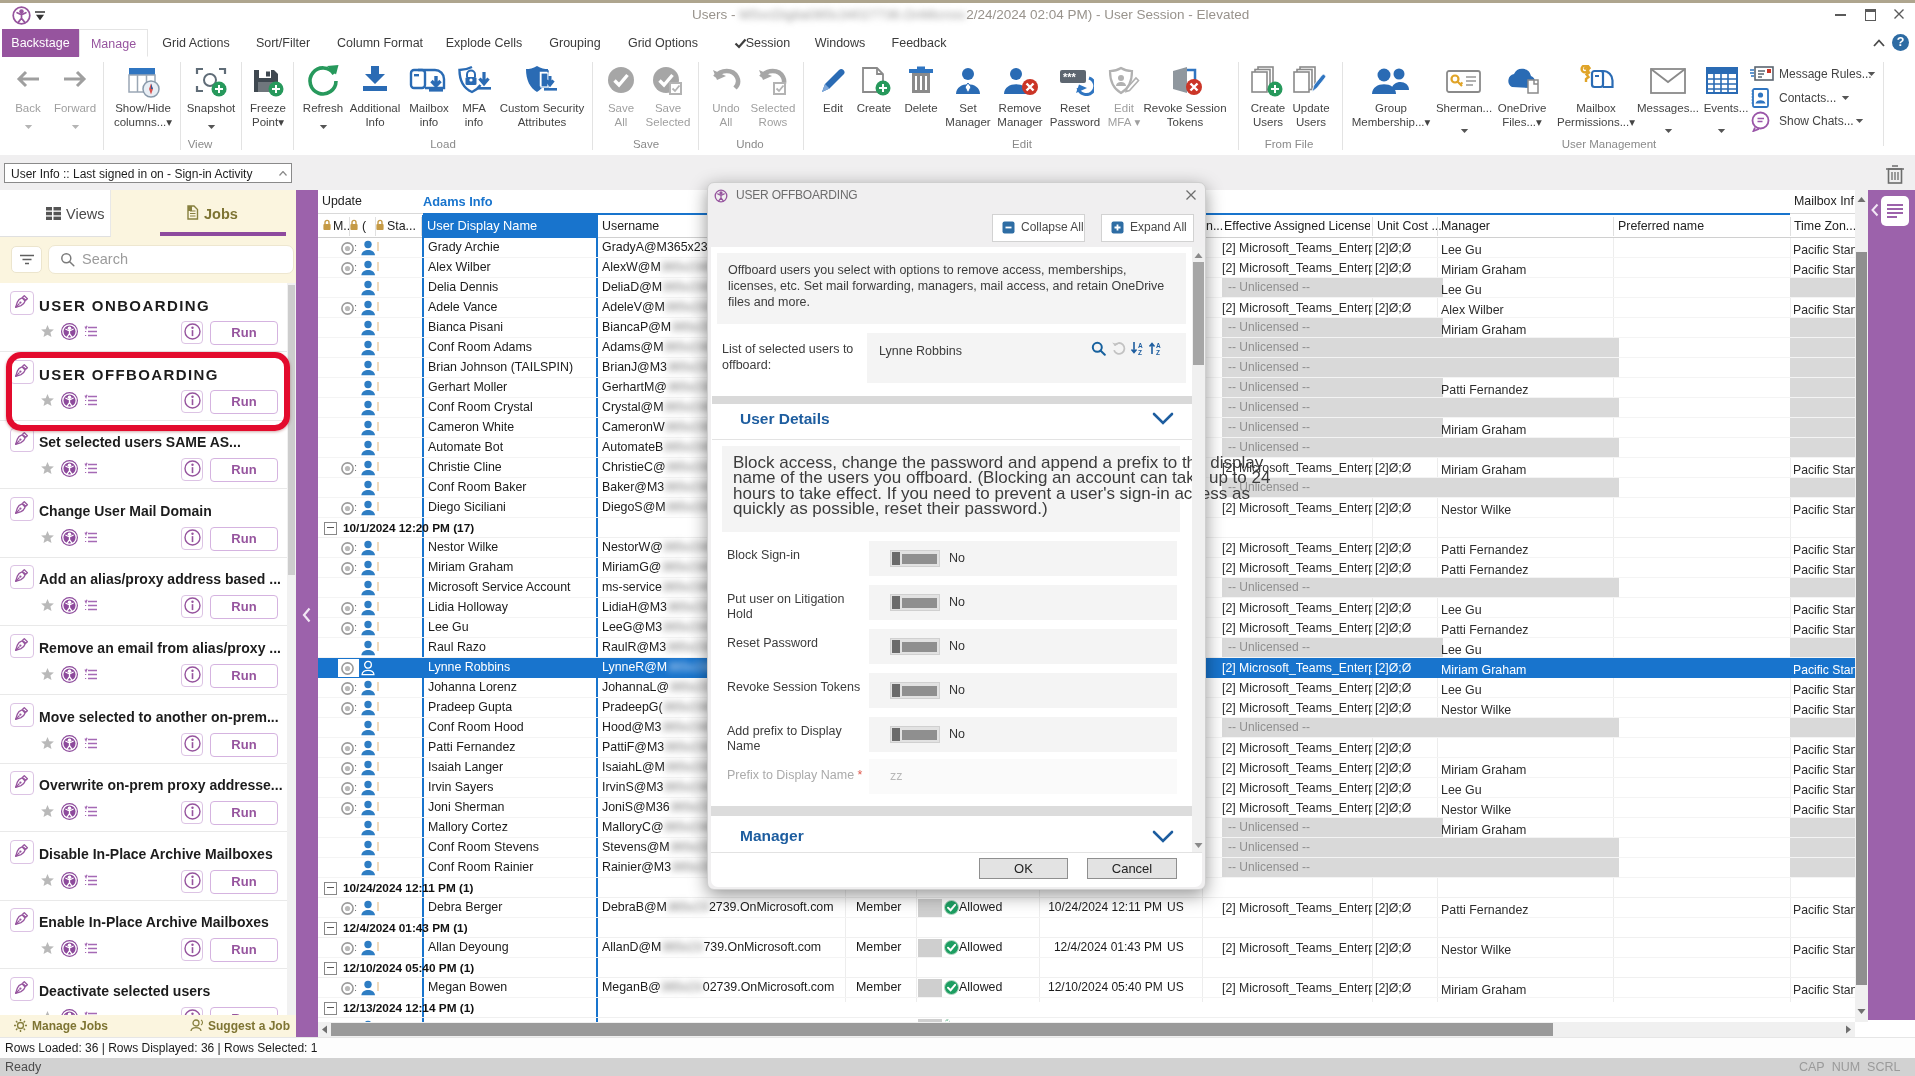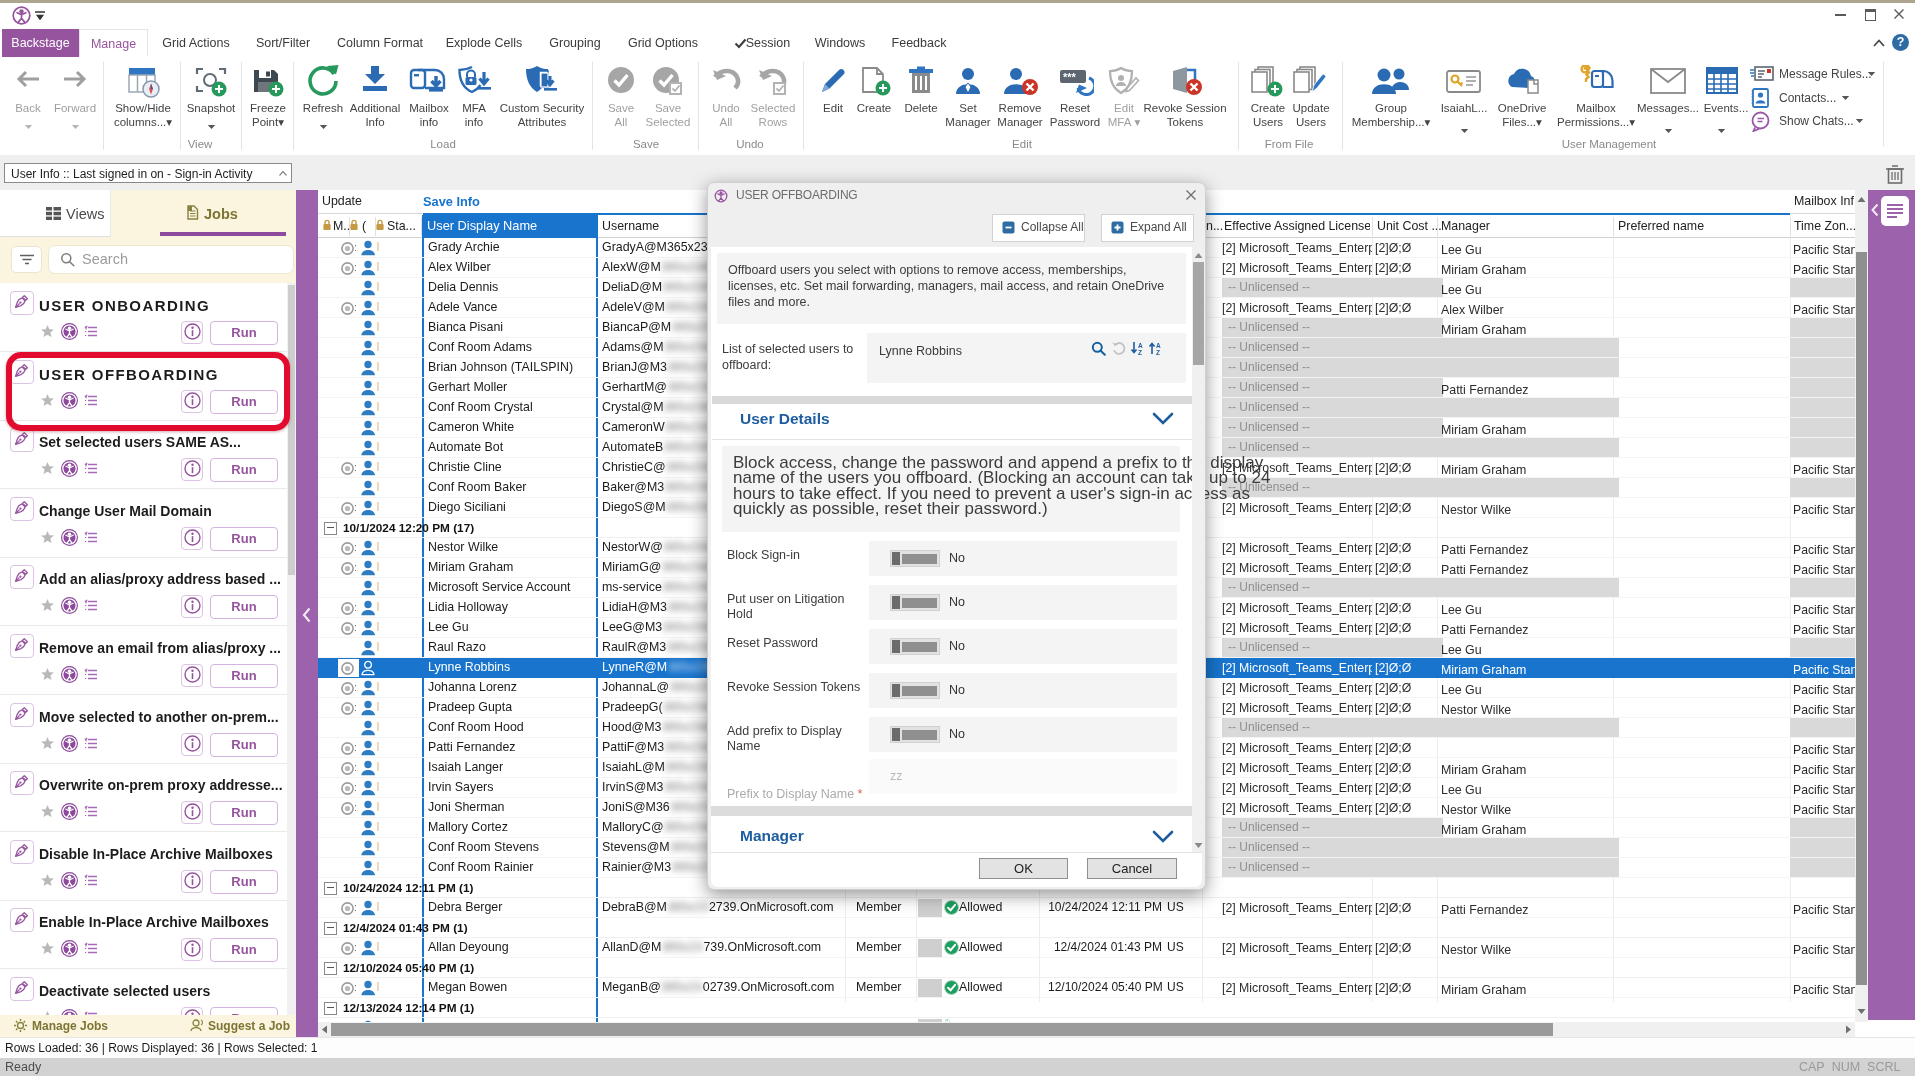--- a/index.html
+++ b/index.html
@@ -23,20 +23,21 @@
 <div class="ab" style="left:12px;top:6px;">
       <svg width="19" height="19" viewBox="0 0 19 19" xmlns="http://www.w3.org/2000/svg">
         <circle cx="9.5" cy="9.5" r="8.3" fill="none" stroke="#96549e" stroke-width="1.71"></circle>
 <circle cx="9.5" cy="5.4624999999999995" r="2.25625" fill="#96549e"></circle>
 <path d="M9.5 7.6000000000000005 L9.5 12.231250000000001 M9.5 8.7875 L5.10625 6.6499999999999995 M9.5 8.7875 L13.893749999999999 6.6499999999999995 M9.5 12.231250000000001 L6.4125000000000005 16.15 M9.5 12.231250000000001 L12.5875 16.15" stroke="#96549e" stroke-width="1.71" fill="none" stroke-linecap="round"></path>
       </svg>
     </div>
 <svg width="12" height="9" viewBox="0 0 12 9" style="position:absolute;left:34px;top:11px;" xmlns="http://www.w3.org/2000/svg">
       <path d="M1 1 H11 M3.5 4.5 H8.5 L6 8 Z" stroke="#333" stroke-width="1.6" fill="#333"></path>
     </svg>
+<div class="ab txt" style="left:692px;top:7px;font-size:13.5px;color:#98938c;">Users - <span class="blur3" style="display:inline-block;overflow:hidden;height:17px;vertical-align:top;width:227px;">MSvcDigital365c34027736.OnMicrosoft.com (1</span>2/24/2024 02:04 PM) - User Session - Elevated</div>
 <div class="ab" style="left:1835px;top:14px;width:11px;height:1.6px;background:#5a5a5a;"></div>
 <div class="ab" style="left:1865px;top:9px;width:9px;height:8px;border:1.4px solid #5a5a5a;border-top-width:3px;"></div>
 <svg width="12" height="12" viewBox="0 0 12 12" style="position:absolute;left:1893px;top:8px;" xmlns="http://www.w3.org/2000/svg">
       <path d="M1.5 1.5 L10.5 10.5 M10.5 1.5 L1.5 10.5" stroke="#5a5a5a" stroke-width="1.4"></path>
     </svg>
 <div class="ab" style="left:0;top:29px;width:1915px;height:28px;background:#fff;border-bottom:1px solid #e4e4e4;"></div>
 <div class="tab" style="left:2px;width:77px;background:#96549e;color:#fff;">Backstage</div>
 <div class="tab" style="left:79px;width:69px;color:#96549e;border:1px solid #e4e4e4;border-bottom:1px solid #fff;box-sizing:border-box;">Manage</div>
 <div class="tab" style="left:141px;width:110px;">Grid Actions</div>
 <div class="tab" style="left:228px;width:110px;">Sort/Filter</div>
@@ -363,21 +364,21 @@
     </div>
 <div class="ab" style="left:1445px;top:68px;">
       <svg width="38" height="28" viewBox="0 0 38 28" xmlns="http://www.w3.org/2000/svg">
         <rect x="2" y="3" width="33" height="21" rx="2" fill="#fff" stroke="#8a8a8a" stroke-width="1.8"></rect>
 <circle cx="10" cy="11" r="3.5" fill="none" stroke="#e0a428" stroke-width="2.2"></circle>
         <path d="M12.5 13.5 L17 18 M15 16.5 L17.5 14.5" stroke="#e0a428" stroke-width="2.2" fill="none"></path>
 <path d="M21 9 H31 M21 13 H31 M21 17 H28" stroke="#b0b0b0" stroke-width="1.8"></path>
       </svg>
     </div>
 <div class="ab ribl" style="left:1394px;top:101px;width:140px;color:#444;">
-      <div>IsaiahL...</div>
+      <div>Sherman...</div>
     </div>
 <svg width="9" height="6" viewBox="0 0 9 6" style="position:absolute;left:1460px;top:128px;" xmlns="http://www.w3.org/2000/svg">
       <path d="M0.8 1 L4.5 5 L8.2 1 Z" fill="#555"></path>
     </svg>
 <div class="ab" style="left:1502px;top:67px;">
       <svg width="40" height="28" viewBox="0 0 40 28" xmlns="http://www.w3.org/2000/svg">
         <path d="M10 20 A 7 7 0 0 1 12 7 A 9 9 0 0 1 29 9 A 6.5 6.5 0 0 1 29 21 Z" fill="#2a6bb4"></path>
 <rect x="26" y="13" width="10" height="13" fill="#fff" stroke="#8a8a8a" stroke-width="1.5"></rect>
         <path d="M32 13 V17 H36" fill="none" stroke="#8a8a8a" stroke-width="1.5"></path>
       </svg>
@@ -982,21 +983,21 @@
       <path d="M2 13 C2.5 8.5 11.5 8.5 12 13" fill="none" stroke="#87803f" stroke-width="1.3"></path>
       <path d="M12 2 C14 3 14 6 12 7" fill="none" stroke="#87803f" stroke-width="1.1"></path>
     </svg>
 <div class="ab txt" style="left:208px;top:1019px;font-size:12px;font-weight:bold;color:#7e7433;">Suggest a Job</div>
 <div class="ab" style="left:296px;top:190px;width:22px;height:847px;background:#9c62ab;"></div>
 <svg width="9" height="16" viewBox="0 0 9 16" style="position:absolute;left:302px;top:607px;" xmlns="http://www.w3.org/2000/svg">
       <path d="M7.5 1.5 L2 8 L7.5 14.5" fill="none" stroke="#f2e7f5" stroke-width="2.2"></path>
     </svg>
 <div class="ab" style="left:318px;top:190px;width:1537px;height:832px;background:#fff;overflow:hidden;">
       <div class="ab ghead" style="left:4px;top:4px;font-weight:normal;">Update</div>
-<div class="ab" style="left:105px;top:4px;font-size:12.8px;font-weight:bold;color:#1874cd;white-space:nowrap;">Save Info</div>
+<div class="ab" style="left:105px;top:4px;font-size:12.8px;font-weight:bold;color:#1874cd;white-space:nowrap;">Adams Info</div>
 <div class="ab" style="left:1476px;top:4px;font-size:12.4px;color:#222;white-space:nowrap;">Mailbox Inf</div>
 <div class="ab" style="left:105px;top:23px;width:1367px;height:2px;background:#1874cd;"></div>
 <div class="ab" style="left:0px;top:23px;width:105px;height:1px;background:#d9d9d9;"></div>
 <div class="ab" style="left:1472px;top:23px;width:65px;height:1px;background:#d9d9d9;"></div>
 <div class="ab" style="left:0;top:25px;width:1537px;height:23px;background:#fff;border-bottom:1px solid #d0d0d0;box-sizing:border-box;"></div>
 <div class="ab" style="left:4px;top:29px;">
         <svg width="10" height="13" viewBox="0 0 10 13" xmlns="http://www.w3.org/2000/svg">
           <path d="M3 5 V3.4 A2 2 0 0 1 7 3.4 V5" fill="none" stroke="#c59a45" stroke-width="1.4"></path>
           <rect x="1.4" y="5" width="7.2" height="6" rx="1" fill="#c59a45"></rect>
         </svg>
@@ -1829,21 +1830,21 @@
         <div style="position:absolute;left:11px;top:2.5px;width:35px;height:10px;background:#8f8f8f;"></div>
       </div>
 <div class="ab txt" style="left:242px;top:501px;font-size:12.5px;color:#333;">No</div>
 <div class="ab txt" style="left:20px;top:542px;font-size:12.5px;color:#3c3c3c;line-height:15px;">Add prefix to Display<br>Name</div>
 <div class="ab" style="left:162px;top:535px;width:308px;height:35px;background:#f4f4f4;"></div>
 <div class="ab" style="left:183px;top:544px;width:50px;height:17px;background:#e2e2e2;border:1px solid #d0d0d0;box-sizing:border-box;">
         <div style="position:absolute;left:1px;top:1px;width:8px;height:13px;background:#6b6b6b;"></div>
         <div style="position:absolute;left:11px;top:2.5px;width:35px;height:10px;background:#8f8f8f;"></div>
       </div>
 <div class="ab txt" style="left:242px;top:545px;font-size:12.5px;color:#333;">No</div>
-<div class="ab txt" style="left:20px;top:586px;font-size:12.5px;color:#ababab;margin-top:19px;">Prefix to Display Name <span style="color:#e05a4e;">*</span></div>
+<div class="ab txt" style="left:20px;top:586px;font-size:12.5px;color:#ababab;">Prefix to Display Name <span style="color:#e05a4e;">*</span></div>
 <div class="ab" style="left:162px;top:577px;width:308px;height:35px;background:#fafafa;"></div>
 <div class="ab txt" style="left:183px;top:587px;font-size:12.5px;color:#b8b8b8;">zz</div>
 <div class="ab" style="left:4px;top:624px;width:485px;height:10px;background:#dcdcdc;"></div>
 <div class="ab txt" style="left:33px;top:645px;font-size:15.5px;font-weight:bold;color:#1d5d9f;">Manager</div>
 <div class="ab" style="left:445px;top:648px;">
         <svg width="22" height="13" viewBox="0 0 22 13" xmlns="http://www.w3.org/2000/svg">
           <path d="M2 2 L11.0 11 L20 2" fill="none" stroke="#1d5d9f" stroke-width="2.6" stroke-linecap="round"></path>
         </svg>
       </div>
 <div class="ab" style="left:485px;top:65px;width:13px;height:605px;background:#f0f0f0;"></div>

